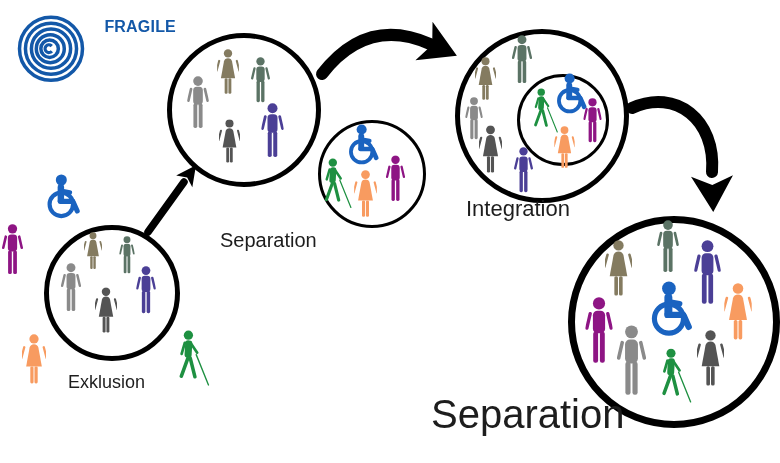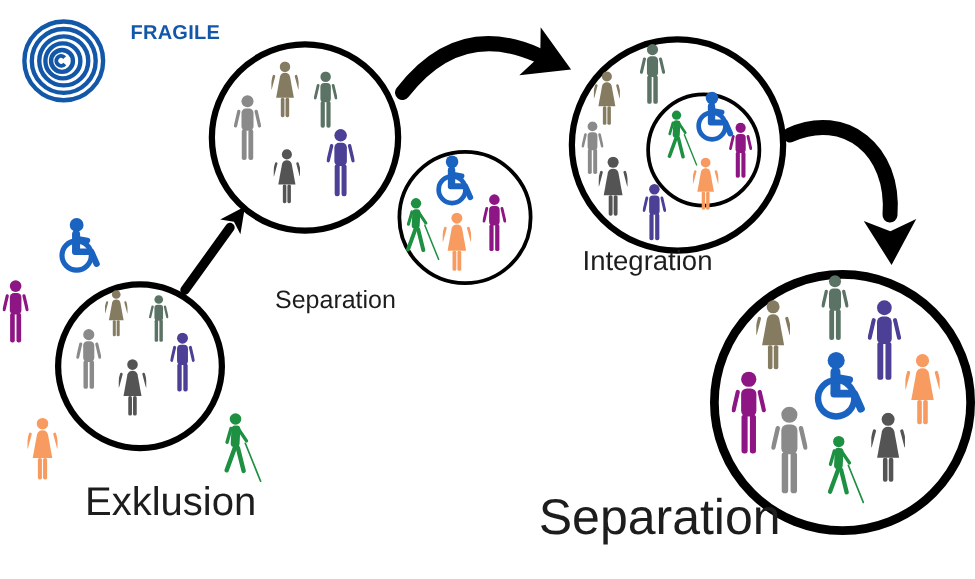--- a/index.html
+++ b/index.html
@@ -8,21 +8,21 @@
     font-family:"Liberation Sans",sans-serif;overflow:hidden;text-decoration:underline;
   }
   .circle{position:absolute;border-radius:50%;border:5px solid #000;background:transparent;box-sizing:border-box;}
   #circle-exklusion{left:44px;top:225px;width:136px;height:136px;border-width:5px;}
   #circle-separation{left:167px;top:33px;width:154px;height:154px;border-width:5px;}
   #circle-separated{left:318px;top:120px;width:108px;height:108px;border-width:3px;}
   #circle-integration{left:455px;top:29px;width:174px;height:174px;border-width:5px;}
   #circle-integration-inner{left:517px;top:74px;width:92px;height:92px;border-width:3.5px;}
   #circle-inklusion{left:568px;top:216px;width:212px;height:212px;border-width:7px;}
   .stage-label{position:absolute;color:#1d1d1d;white-space:nowrap;}
-  #label-exklusion{left:68px;top:383px;font-size:32px;}
+  #label-exklusion{left:68px;top:372px;font-size:18px;}
   #label-separation{left:196px;top:229px;font-size:20px;margin-left:24px;}
   #label-integration{left:466px;top:196px;font-size:22px;}
   #label-inklusion{left:431px;top:392px;font-size:40px;}
   .arrow{position:absolute;overflow:visible;}
   .arrow path.shaft{fill:none;stroke:#000;stroke-linecap:round;}
   .arrow .head{fill:#000;}
   svg.figure{position:absolute;overflow:visible;}
   .logo{position:absolute;left:16px;top:13px;display:flex;align-items:flex-start;}
   .logo-mark{width:70px;height:70px;}
   .logo-text{width:88px;text-align:right;font-weight:700;font-size:16px;line-height:17.5px;letter-spacing:0.2px;margin-left:2px;margin-top:5px;}

